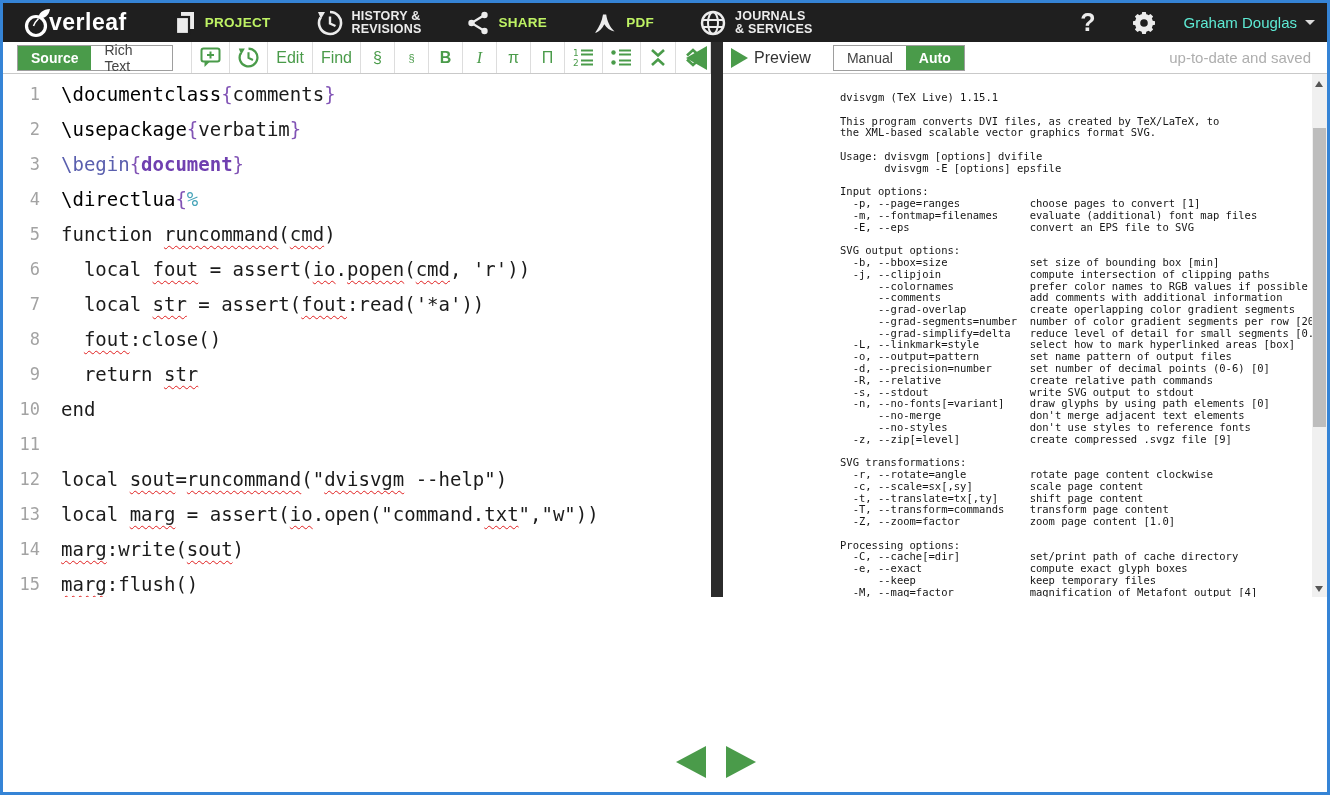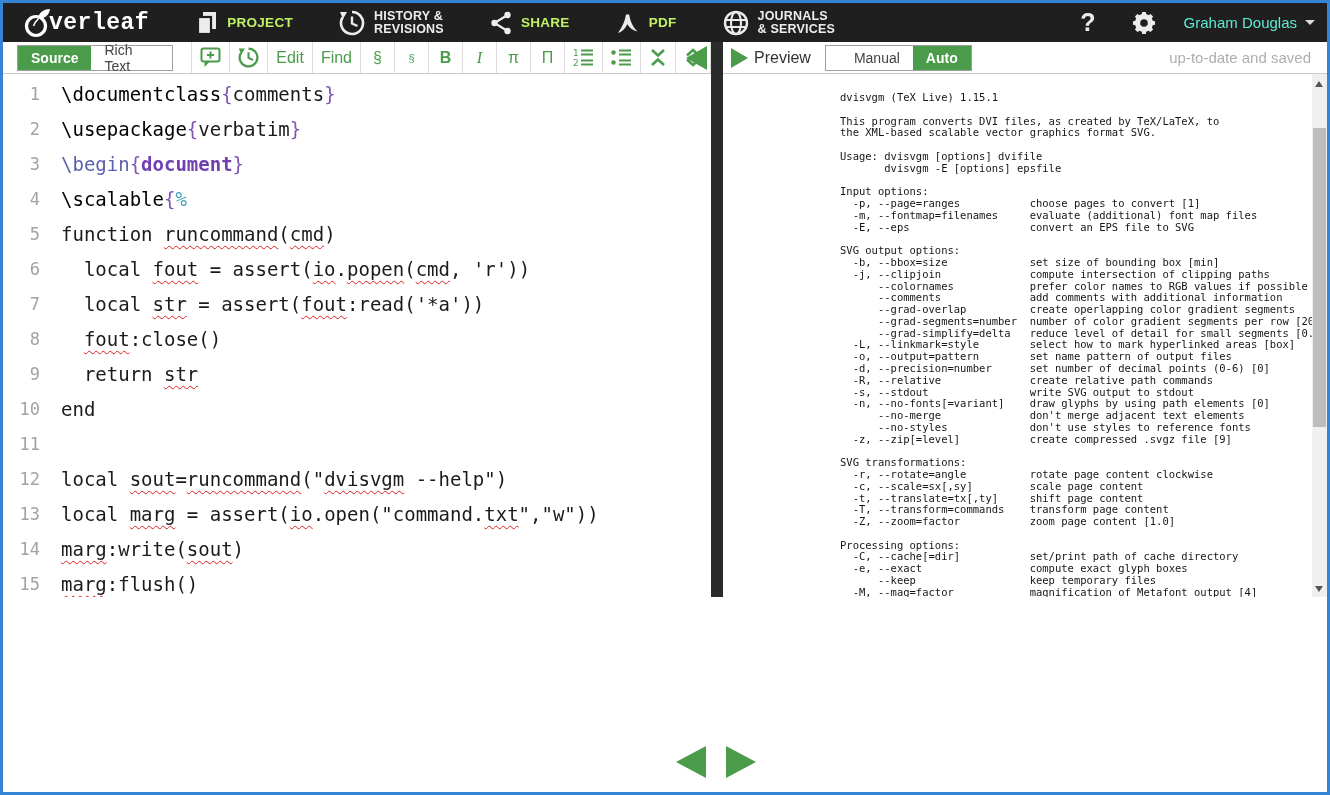--- a/index.html
+++ b/index.html
@@ -7,21 +7,21 @@
   .app {
     position:relative; width:1330px; height:795px;
     border:3px solid #3584d6; background:#fff; overflow:hidden;
     font-family:"Liberation Sans", sans-serif;
   }
   
   .navbar {
     height:39px; background:#1f1f1f; display:flex; align-items:center;
     color:#ececec; padding:0 12px 0 20px;
   }
-  .logo { display:flex; align-items:center; cursor:pointer;font-family:Liberation Mono, monospace; }
+  .logo { display:flex; align-items:center; cursor:pointer; }
   .logo svg { display:block; }
   .logo .logo-text { color:#fff; font-size:23px; font-weight:bold; letter-spacing:0.5px; margin-left:-2px; }
   .nav-item { display:flex; align-items:center; margin-left:46px; cursor:pointer; }
   .nav-ic { margin-right:9px; flex:none; }
   .nav-lbl { font-weight:bold; font-size:13.5px; letter-spacing:0.3px; color:#bef264; }
   .nav-lbl2 { display:flex; flex-direction:column; font-weight:bold; font-size:12.5px; line-height:13px; letter-spacing:0.2px; color:#ececec; }
   .nav-right { margin-left:auto; display:flex; align-items:center; }
   .nav-help { font-size:25px; font-weight:bold; color:#ececec; cursor:pointer; margin-right:36px; }
   .nav-gear { cursor:pointer; margin-right:28px; display:flex; }
   .nav-user { display:flex; align-items:center; font-size:15px; color:#5eead4; cursor:pointer; }
@@ -253,21 +253,21 @@
             <div class="cl">
               <div class="ln">2</div>
               <div class="ct"><span class="tk-cmd">\usepackage</span><span class="tk-br">{</span><span class="tk-pl">verbatim</span><span class="tk-br">}</span></div>
             </div>
             <div class="cl">
               <div class="ln">3</div>
               <div class="ct"><span class="tk-be">\begin</span><span class="tk-br">{</span><span class="tk-env">document</span><span class="tk-br">}</span></div>
             </div>
             <div class="cl">
               <div class="ln">4</div>
-              <div class="ct"><span class="tk-cmd">\scalable</span><span class="tk-br">{</span><span class="tk-cm">%</span></div>
+              <div class="ct"><span class="tk-cmd">\directlua</span><span class="tk-br">{</span><span class="tk-cm">%</span></div>
             </div>
             <div class="cl">
               <div class="ln">5</div>
               <div class="ct"><span class="tk-pl">function </span><span class="tk-sq">runcommand</span><span class="tk-pl">(</span><span class="tk-sq">cmd</span><span class="tk-pl">)</span></div>
             </div>
             <div class="cl">
               <div class="ln">6</div>
               <div class="ct"><span class="tk-pl">  local </span><span class="tk-sq">fout</span><span class="tk-pl"> = assert(</span><span class="tk-sq">io</span><span class="tk-pl">.</span><span class="tk-sq">popen</span><span class="tk-pl">(</span><span class="tk-sq">cmd</span><span class="tk-pl">, 'r'))</span></div>
             </div>
             <div class="cl">
@@ -324,21 +324,21 @@
           </div>
       </div>
     </section>
 
     <div class="divider"></div>
 
     <section class="right-pane">
       <div class="ptoolbar">
         <div class="play-tri"></div>
         <span class="preview-lbl">Preview</span>
-        <div class="seg" style="margin-left:0;padding-left:15px;">
+        <div class="seg" style="margin-left:8px;">
           <div class="seg-btn">Manual</div>
           <div class="seg-btn active">Auto</div>
         </div>
         <span class="status-text">up-to-date and saved</span>
       </div>
 
       <div class="pdf-view">
         <div class="pdf-page">
           <pre class="pdf-text">dvisvgm (TeX Live) 1.15.1
 

